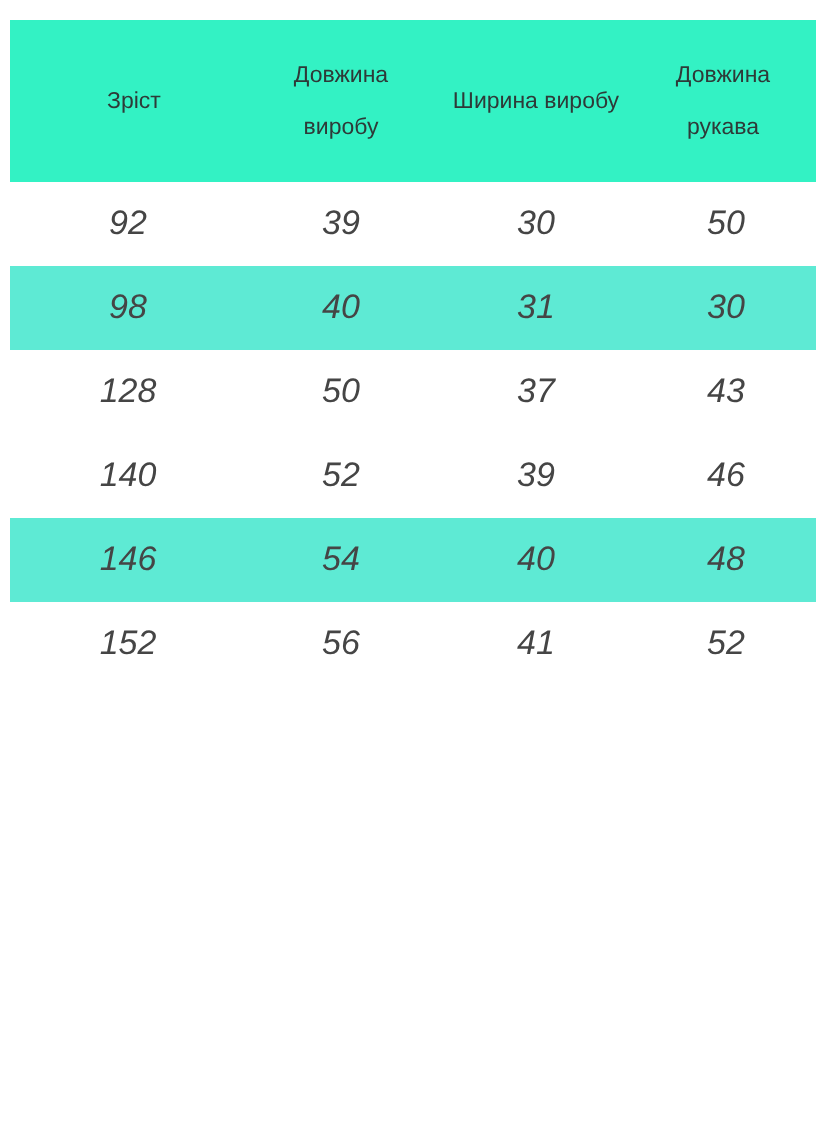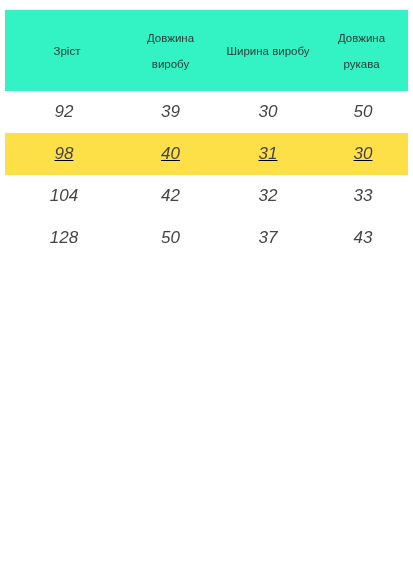--- a/index.html
+++ b/index.html
@@ -71,22 +71,21 @@
     text-align: center;
     vertical-align: middle;
     border: 0;
     background: transparent;
   }
 
   table.size-table tbody tr.even {
     background: #ffffff;
   }
   table.size-table tbody tr.odd {
-    background: #fde047;
-    text-decoration: underline;
+    background: #5eead4;
   }
 </style>
 </head>
 <body>
 
 <div class="size-table-wrap">
   <table class="size-table">
     <colgroup>
       <col class="c1">
         <col class="c2">
@@ -108,26 +107,38 @@
         <td>30</td>
         <td>50</td>
       </tr>
       <tr class="odd">
         <td>98</td>
         <td>40</td>
         <td>31</td>
         <td>30</td>
       </tr>
       <tr class="even">
-        <td>104</td>
-        <td>42</td>
-        <td>32</td>
-        <td>33</td>
-      </tr>
-      <tr class="even">
         <td>128</td>
         <td>50</td>
         <td>37</td>
         <td>43</td>
+      </tr>
+      <tr class="even">
+        <td>140</td>
+        <td>52</td>
+        <td>39</td>
+        <td>46</td>
+      </tr>
+      <tr class="odd">
+        <td>146</td>
+        <td>54</td>
+        <td>40</td>
+        <td>48</td>
+      </tr>
+      <tr class="even">
+        <td>152</td>
+        <td>56</td>
+        <td>41</td>
+        <td>52</td>
       </tr>
     </tbody>
   </table>
 </div>
 
 </body></html>

